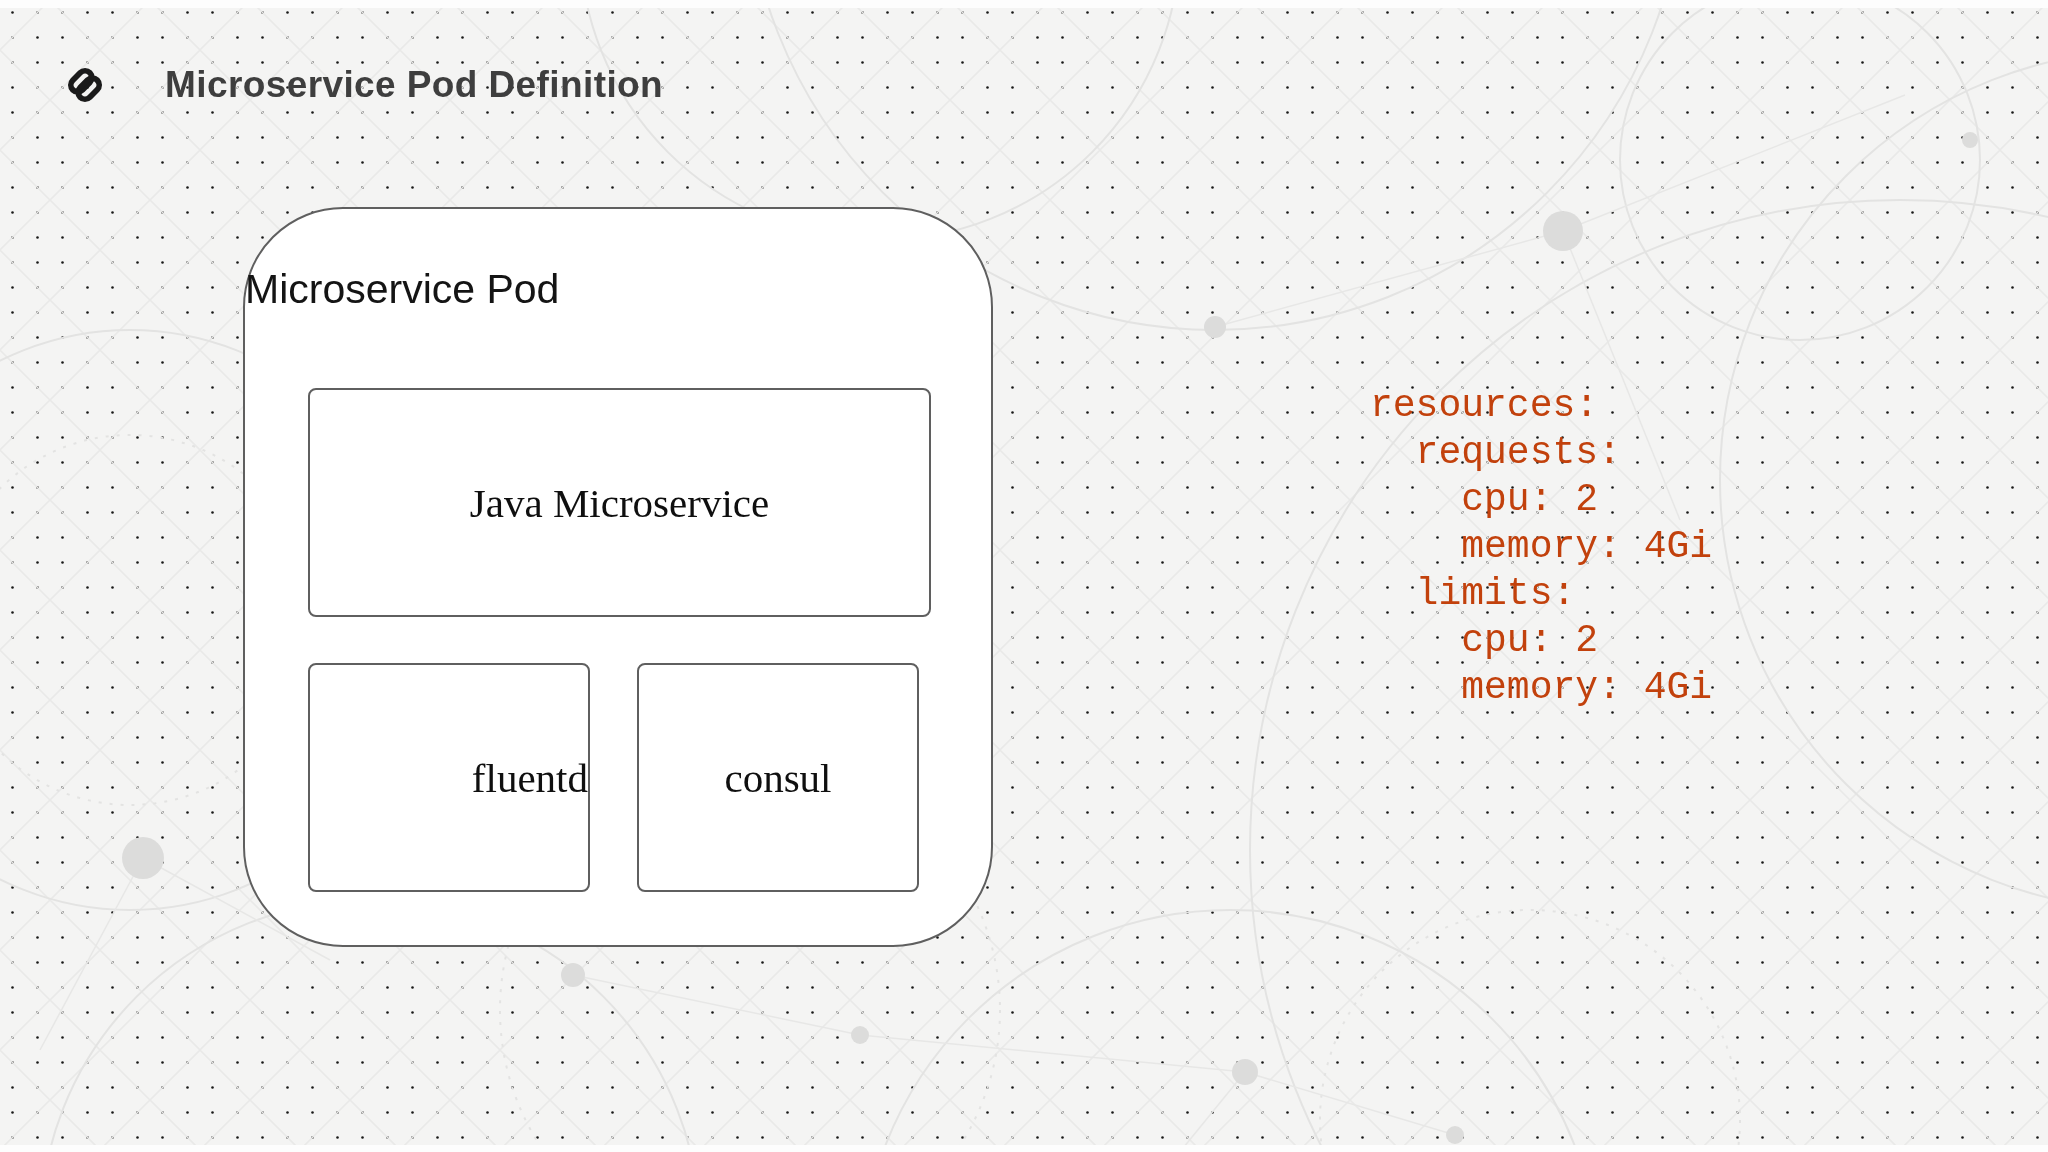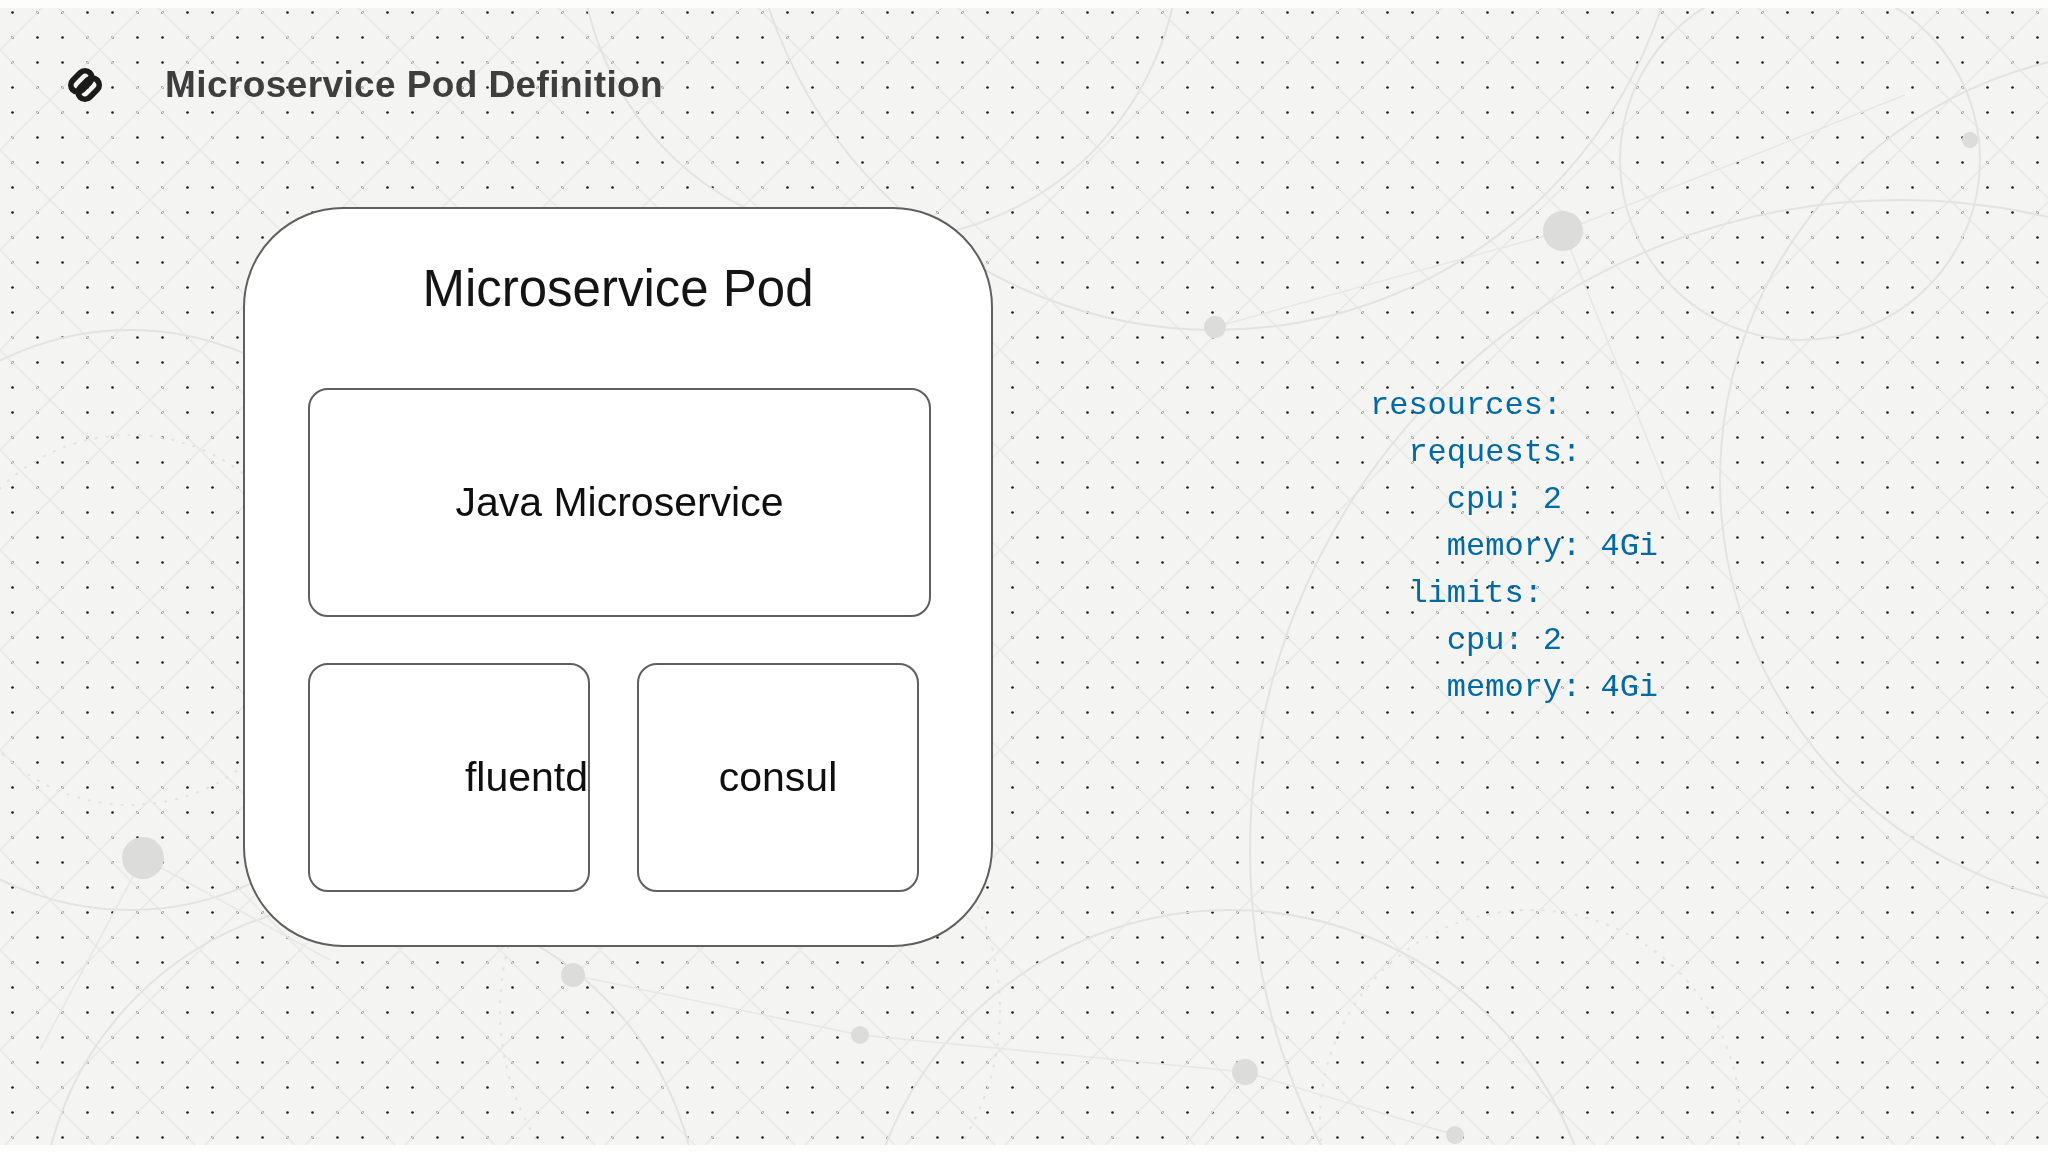--- a/index.html
+++ b/index.html
@@ -11,32 +11,32 @@
   .strip.top{top:0;height:8px;}
   .strip.bottom{bottom:0;height:7px;}
 
   .header{position:absolute;left:62px;top:62px;display:flex;align-items:center;}
   .logo{display:inline-flex;width:46px;height:46px;align-items:center;justify-content:center;}
   .title{margin:0 0 0 57px;font-size:37px;font-weight:700;color:#3e3e3e;
          letter-spacing:.4px;line-height:44px;white-space:nowrap;}
 
   .pod{position:absolute;left:243px;top:207px;width:750px;height:740px;
        background:#ffffff;border:2px solid #5f5f5f;border-radius:100px;box-sizing:border-box;}
-  .pod-label{position:absolute;left:0;top:56px;width:100%;text-align:center;
-             font-size:51px;color:#141414;line-height:48px;}
-  .box{position:absolute;background:#ffffff;border:2px solid #5f5f5f;border-radius:20px;
-       box-sizing:border-box;display:flex;align-items:center;justify-content:center;}
+  .pod-label{position:absolute;left:0;top:56px;width:100%;
+             font-size:41px;color:#141414;line-height:48px;}
+  .box{position:absolute;background:#ffffff;border:2px solid #5f5f5f;border-radius:8px;
+       box-sizing:border-box;display:flex;align-items:center;justify-content:center;font-family:Liberation Serif, serif;}
   .box .box-label{font-size:41px;color:#0f0f0f;}
   .box.java{left:63px;top:179px;width:623px;height:229px;}
   .box.fluentd{left:63px;top:454px;width:282px;height:229px;justify-content:flex-end;}
   .box.consul{left:392px;top:454px;width:282px;height:229px;}
 
   .code{position:absolute;left:1370px;top:382px;margin:0;
         font-family:"Liberation Mono","DejaVu Sans Mono",monospace;
-        font-size:32px;line-height:47px;color:#0369a1;white-space:pre;}
+        font-size:38px;line-height:47px;color:#c2410c;white-space:pre;}
 </style>
 </head>
 <body>
 
 <div class="slide">
 
   <svg class="bg" viewBox="0 0 2048 1152" xmlns="http://www.w3.org/2000/svg">
     <defs>
       <pattern id="diamond" width="100" height="100" patternUnits="userSpaceOnUse">
         <path d="M0 50 L50 0 L100 50 L50 100 Z" fill="none" stroke="#e9e9e8" stroke-width="1.6"></path>

